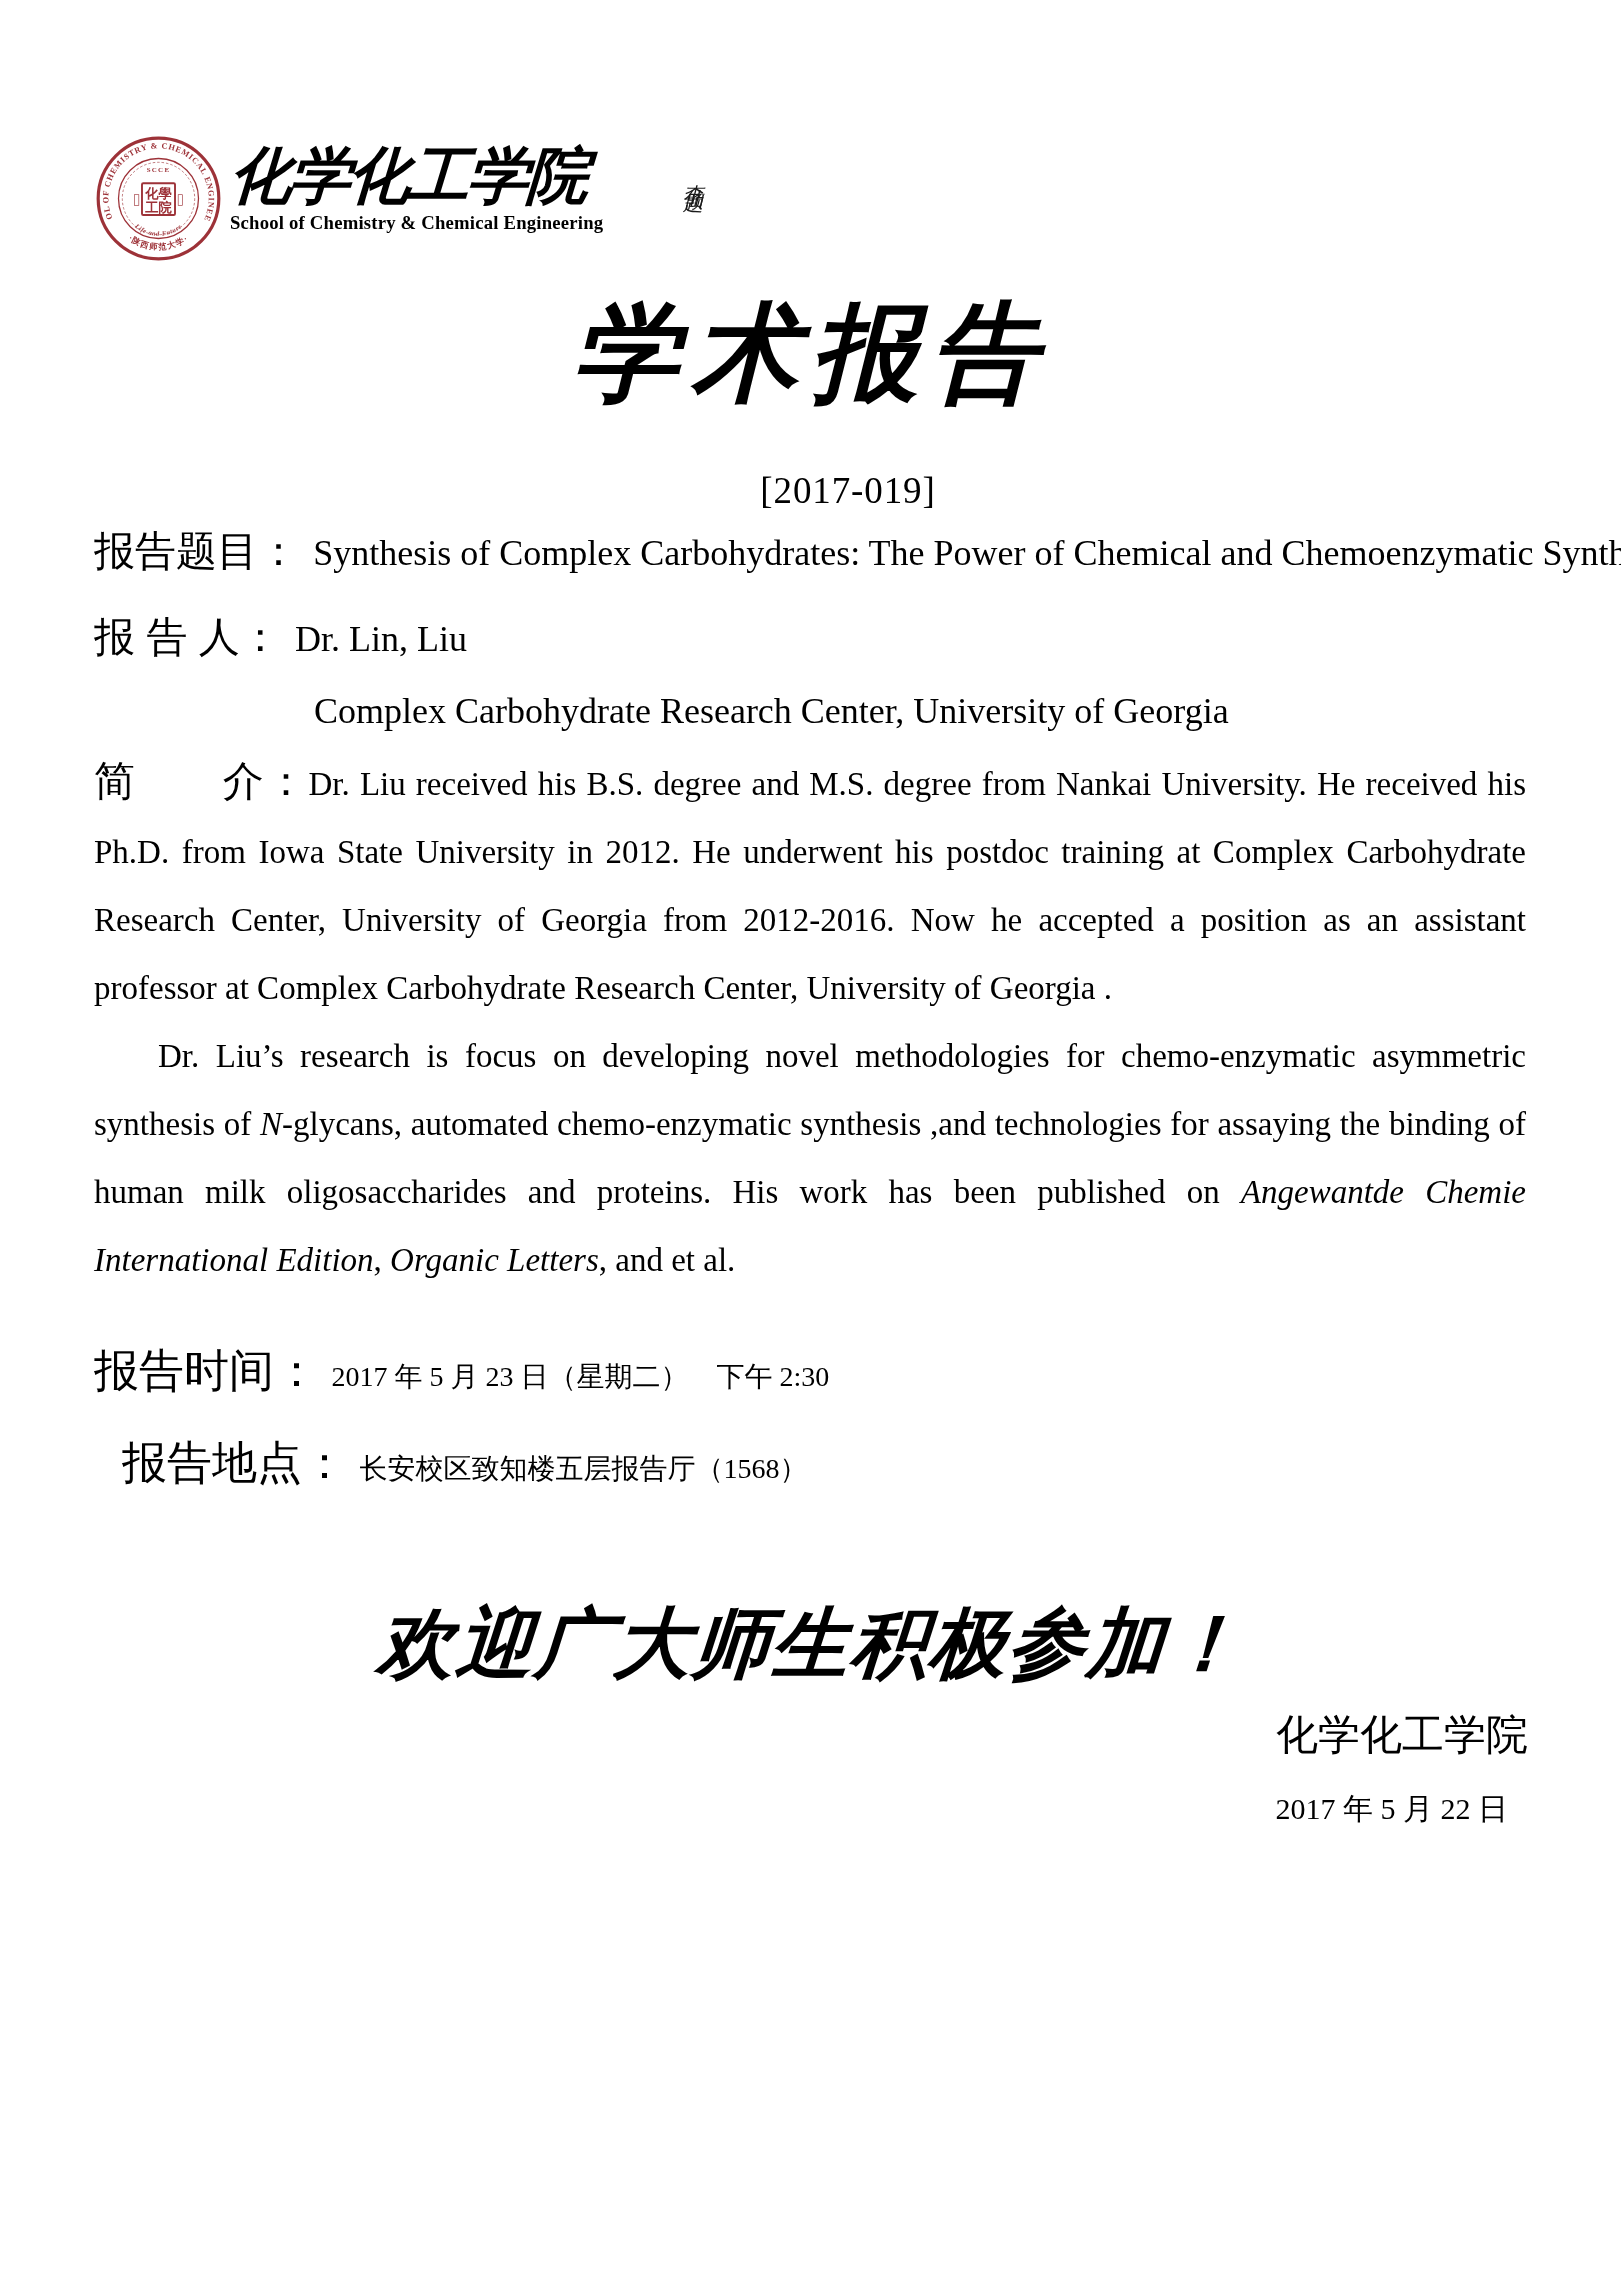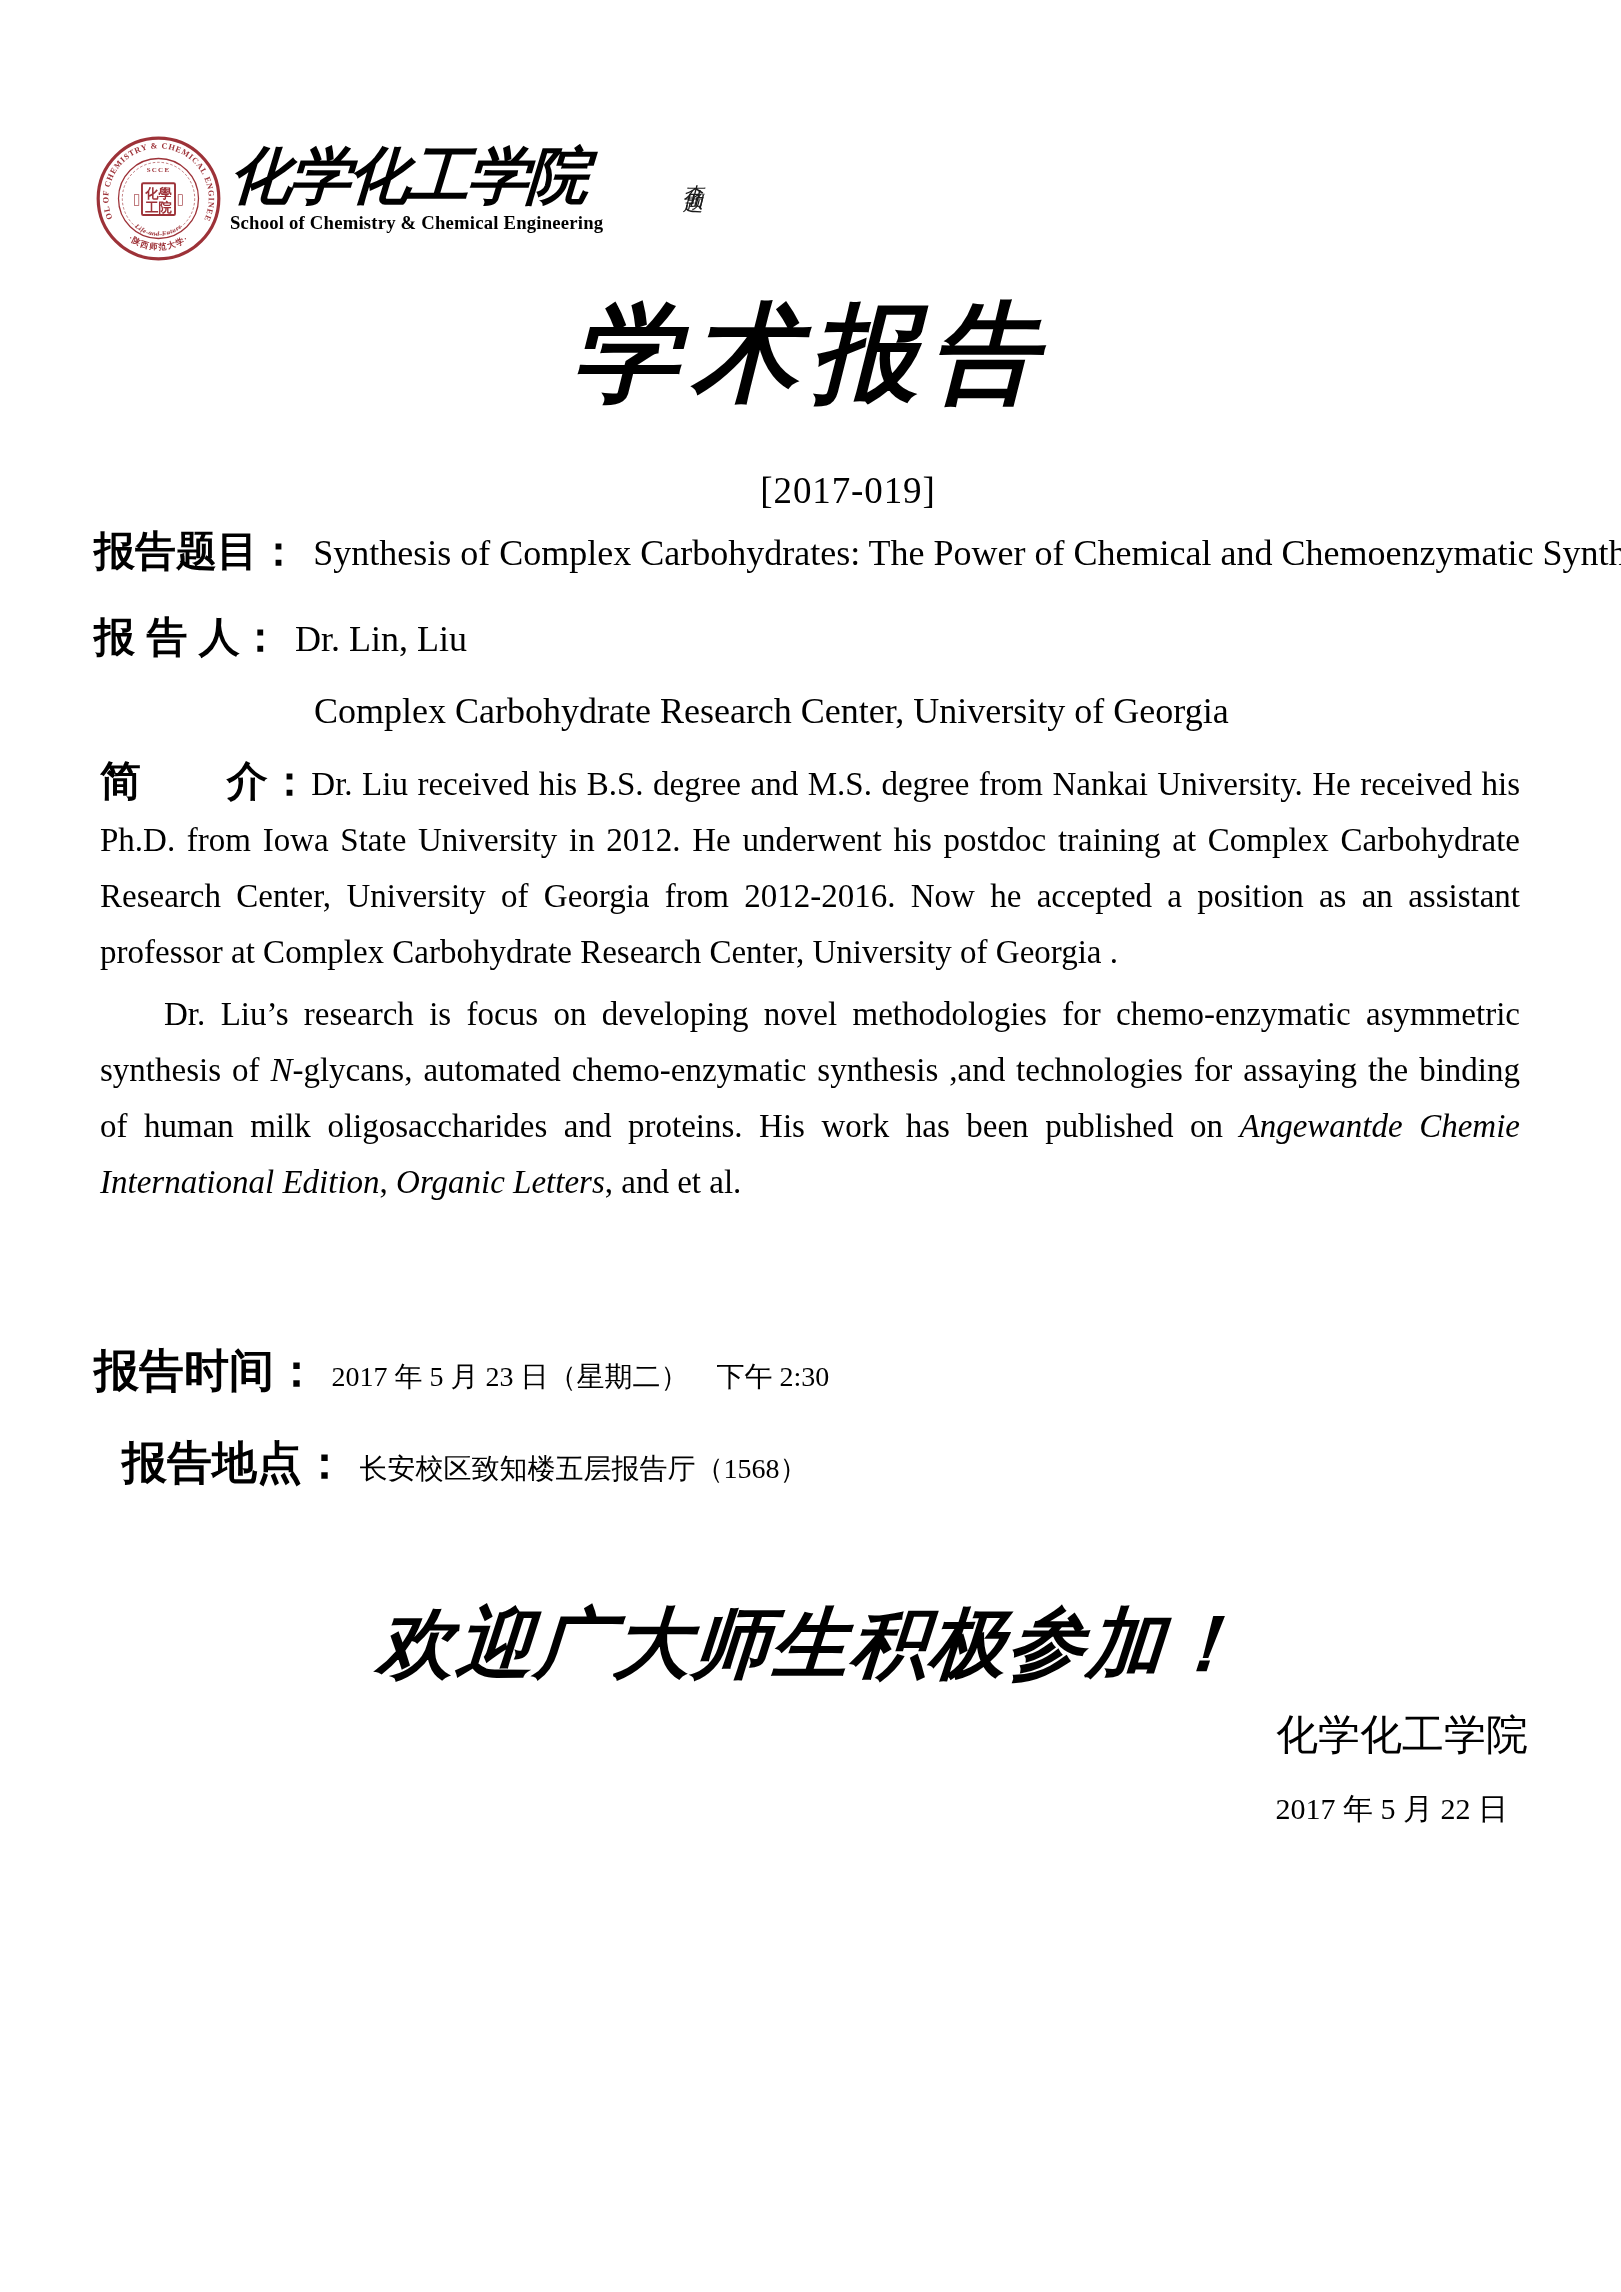--- a/index.html
+++ b/index.html
@@ -21,29 +21,29 @@
 
   
   .main-title{position:absolute;left:0;top:282px;width:100%;margin:0;text-align:center;
               font-family:"DejaVu Serif",serif;font-weight:700;font-style:italic;
               font-size:107px;letter-spacing:12.5px;}
   .serial{position:absolute;left:0;top:469px;width:100%;text-align:center;
           font-size:37px;letter-spacing:0.9px;padding-left:37px;}
 
   
   .row{position:absolute;left:94px;right:94px;white-space:nowrap;}
-  .label{font-family:"Liberation Sans",sans-serif;font-weight:bold;font-size:41px;}
+  .label{font-family:"Liberation Sans",sans-serif;font-weight:normal;font-size:41px;}
   .value{font-size:36px;margin-left:14.3px;}
   .topic-row{top:524px;}
   .speaker-row{top:610px;}
   .affiliation{position:absolute;left:314px;top:690px;font-size:36px;}
 
   
   .bio{position:absolute;left:94px;right:96px;top:747px;}
-  .bio p{margin:6px;font-size:33px;line-height:56px;text-align:justify;}
+  .bio p{margin:0;font-size:33px;line-height:68px;text-align:justify;}
   .bio .label{font-size:41px;}
   .bio-p2{text-indent:64px;}
 
   
   .time-row{top:1341px;}
   .loc-row{top:1433px;margin-left:28px;}
   .tl-value{font-size:28px;margin-left:12.5px;}
   .tl-label{font-size:45px;}
 
   

